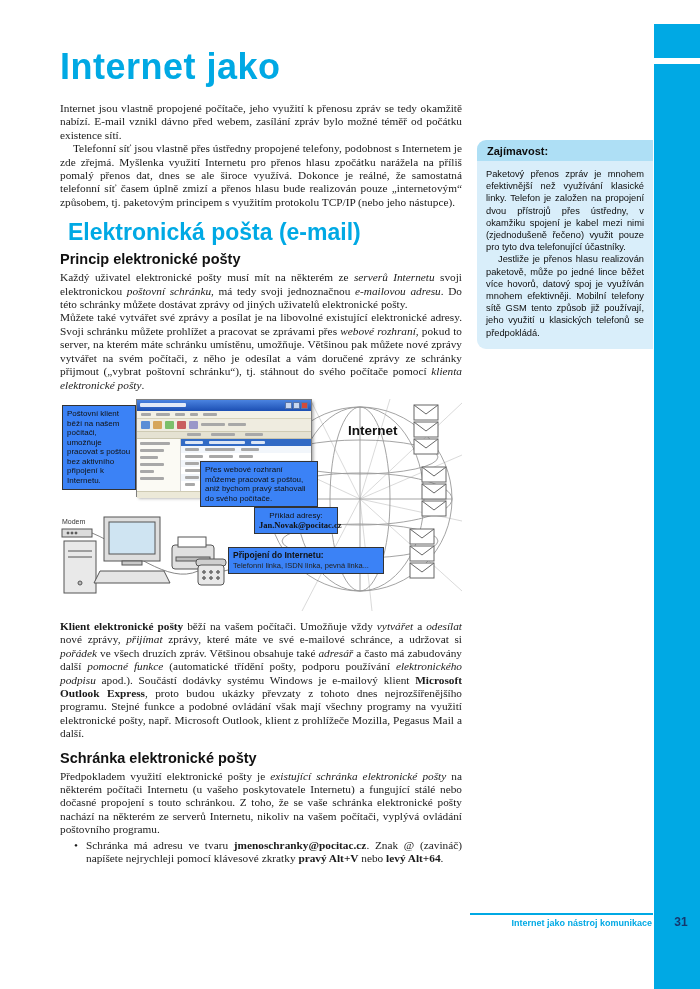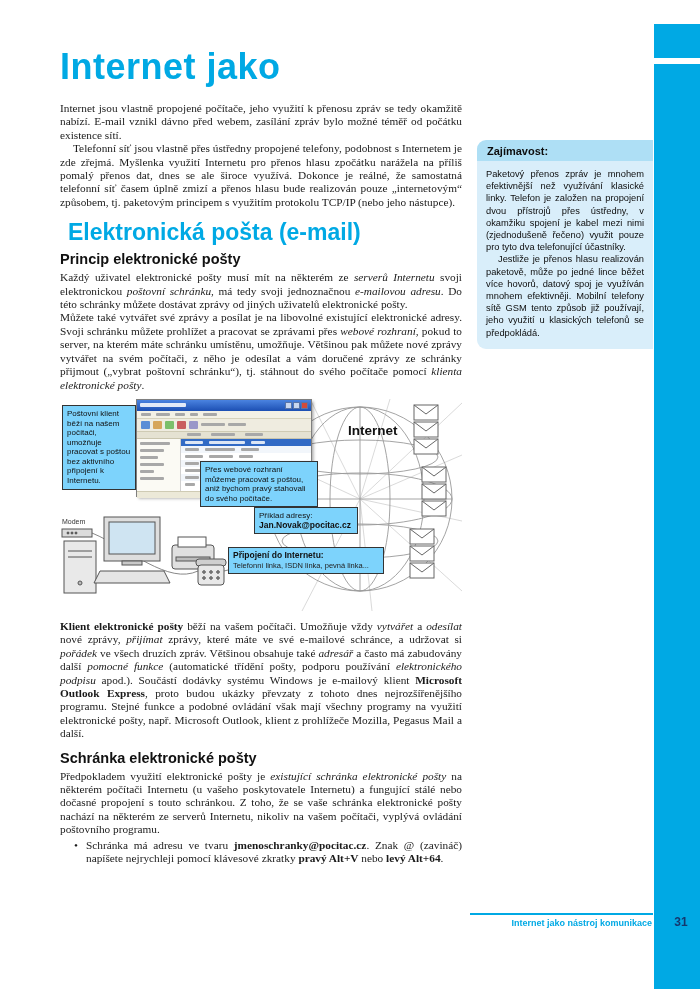--- a/index.html
+++ b/index.html
@@ -33,26 +33,26 @@
 
   .section-heading{font-family:"Liberation Sans",sans-serif;font-weight:bold;color:var(--accent);
     font-size:23px;line-height:26px;margin:10px 0 6px 8px;}
   .sub-heading{font-family:"Liberation Sans",sans-serif;font-weight:bold;color:#111;
     font-size:14.5px;line-height:17px;margin:5px 0 3px 0;}
   .sub-heading.after-gap{margin-top:9px;}
 
   
   .figure{position:relative;width:402px;height:212px;margin:7px 0 9px 0;}
   .fig-svg{position:absolute;left:0;top:0;}
-  .callout{position:absolute;background:#7dd3fc;border:1px solid #333;padding:3px 4px;
+  .callout{position:absolute;background:#3b82f6;border:1px solid #333;padding:3px 4px;
     font-family:"Liberation Sans",sans-serif;font-size:8px;line-height:9.6px;color:#111;}
   .callout-client{left:2px;top:6px;width:74px;}
   .callout-web{left:140px;top:62px;width:118px;}
-  .callout-address{left:194px;top:108px;width:104px;}
-  .callout-address strong{display:block;font-size:8.5px;}
+  .callout-address{left:194px;top:108px;width:84px;text-align:center;}
+  .callout-address strong{display:block;font-size:8.5px;font-family:Liberation Serif, serif;}
   .callout-connection{left:168px;top:148px;width:156px;}
   .callout-connection strong{display:block;font-size:8.5px;}
   .callout-connection span{font-size:7.5px;color:#222;}
   .internet-label{position:absolute;left:288px;top:24px;font-family:"Liberation Sans",sans-serif;
     font-weight:bold;font-size:13.5px;color:#111;text-align:right;}
   .modem-label{position:absolute;left:2px;top:119px;font-family:"Liberation Sans",sans-serif;
     font-size:7px;color:#333;}
 
   
   .mail-window{position:absolute;left:76px;top:0;width:176px;height:98px;border:1px solid #7f7f7f;

